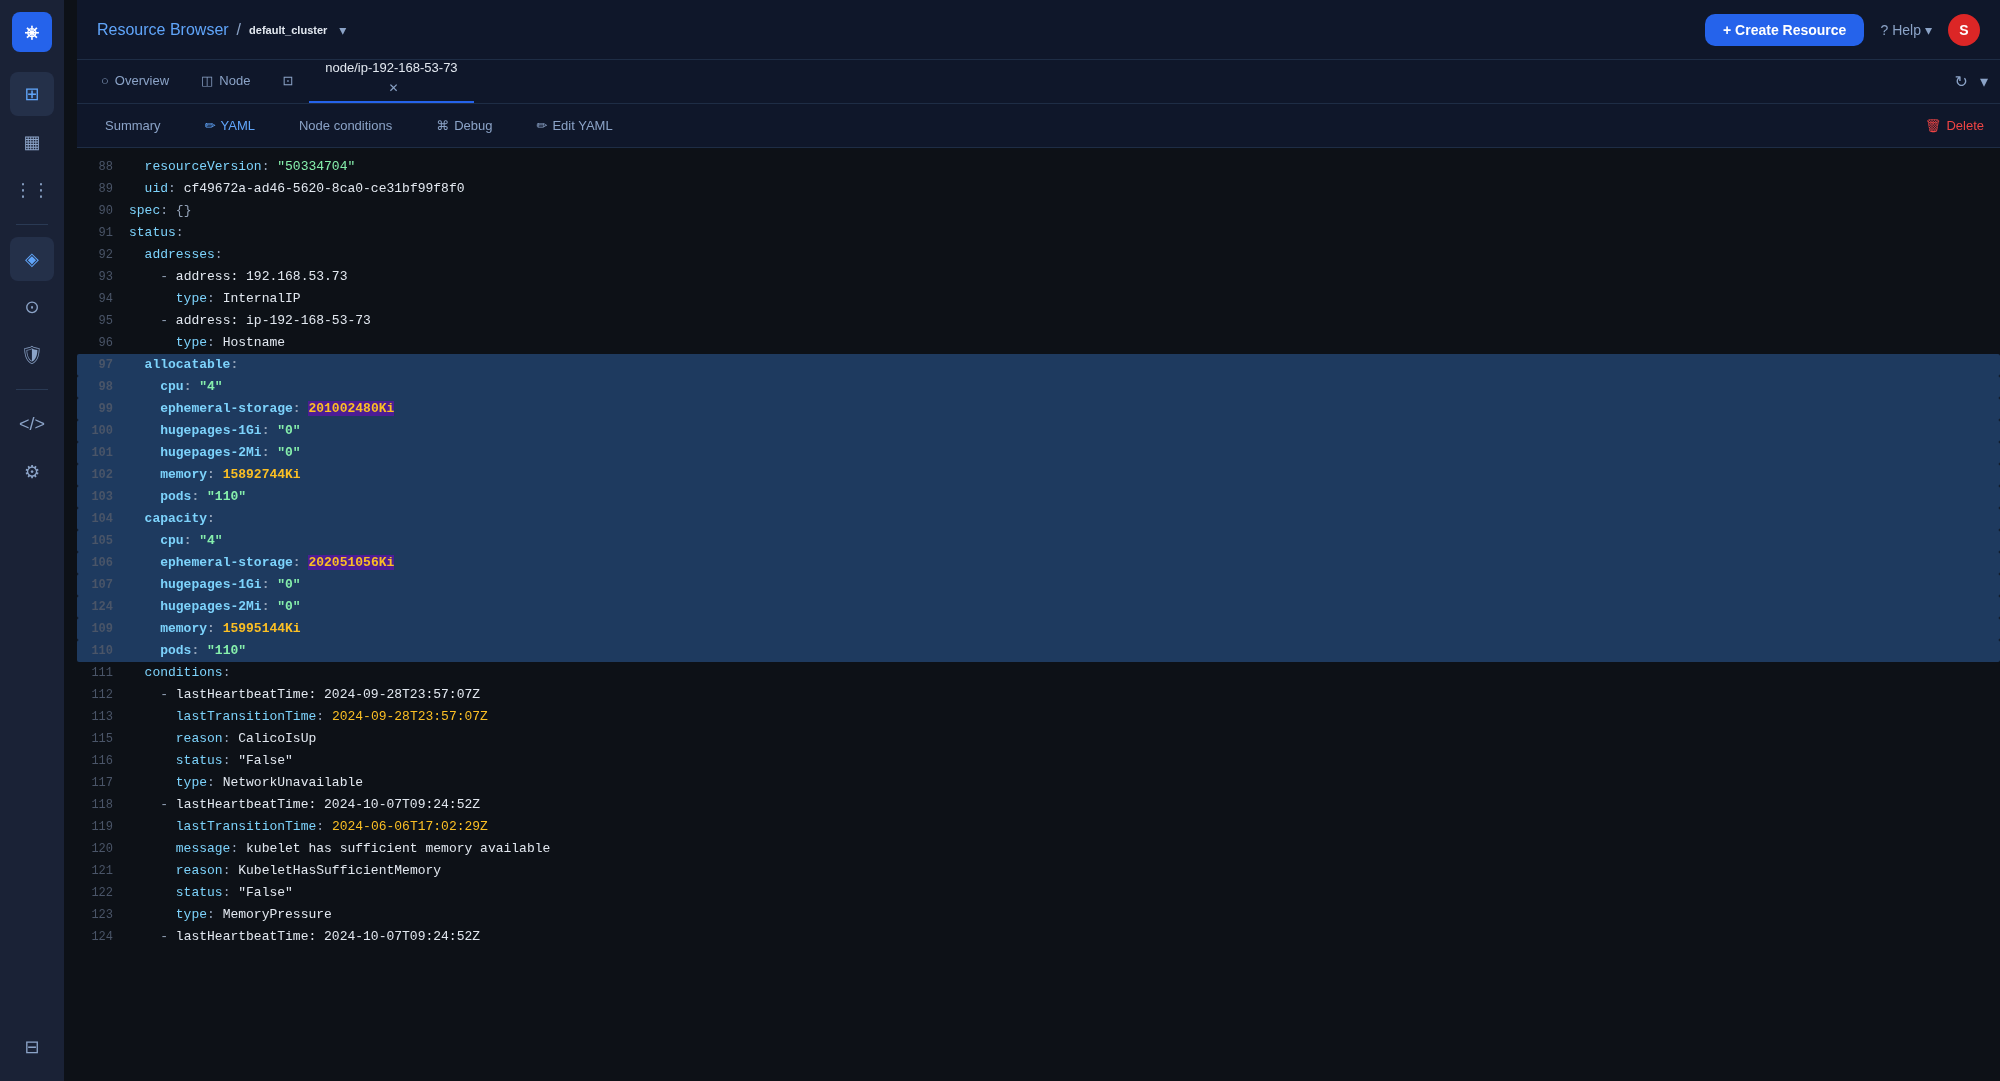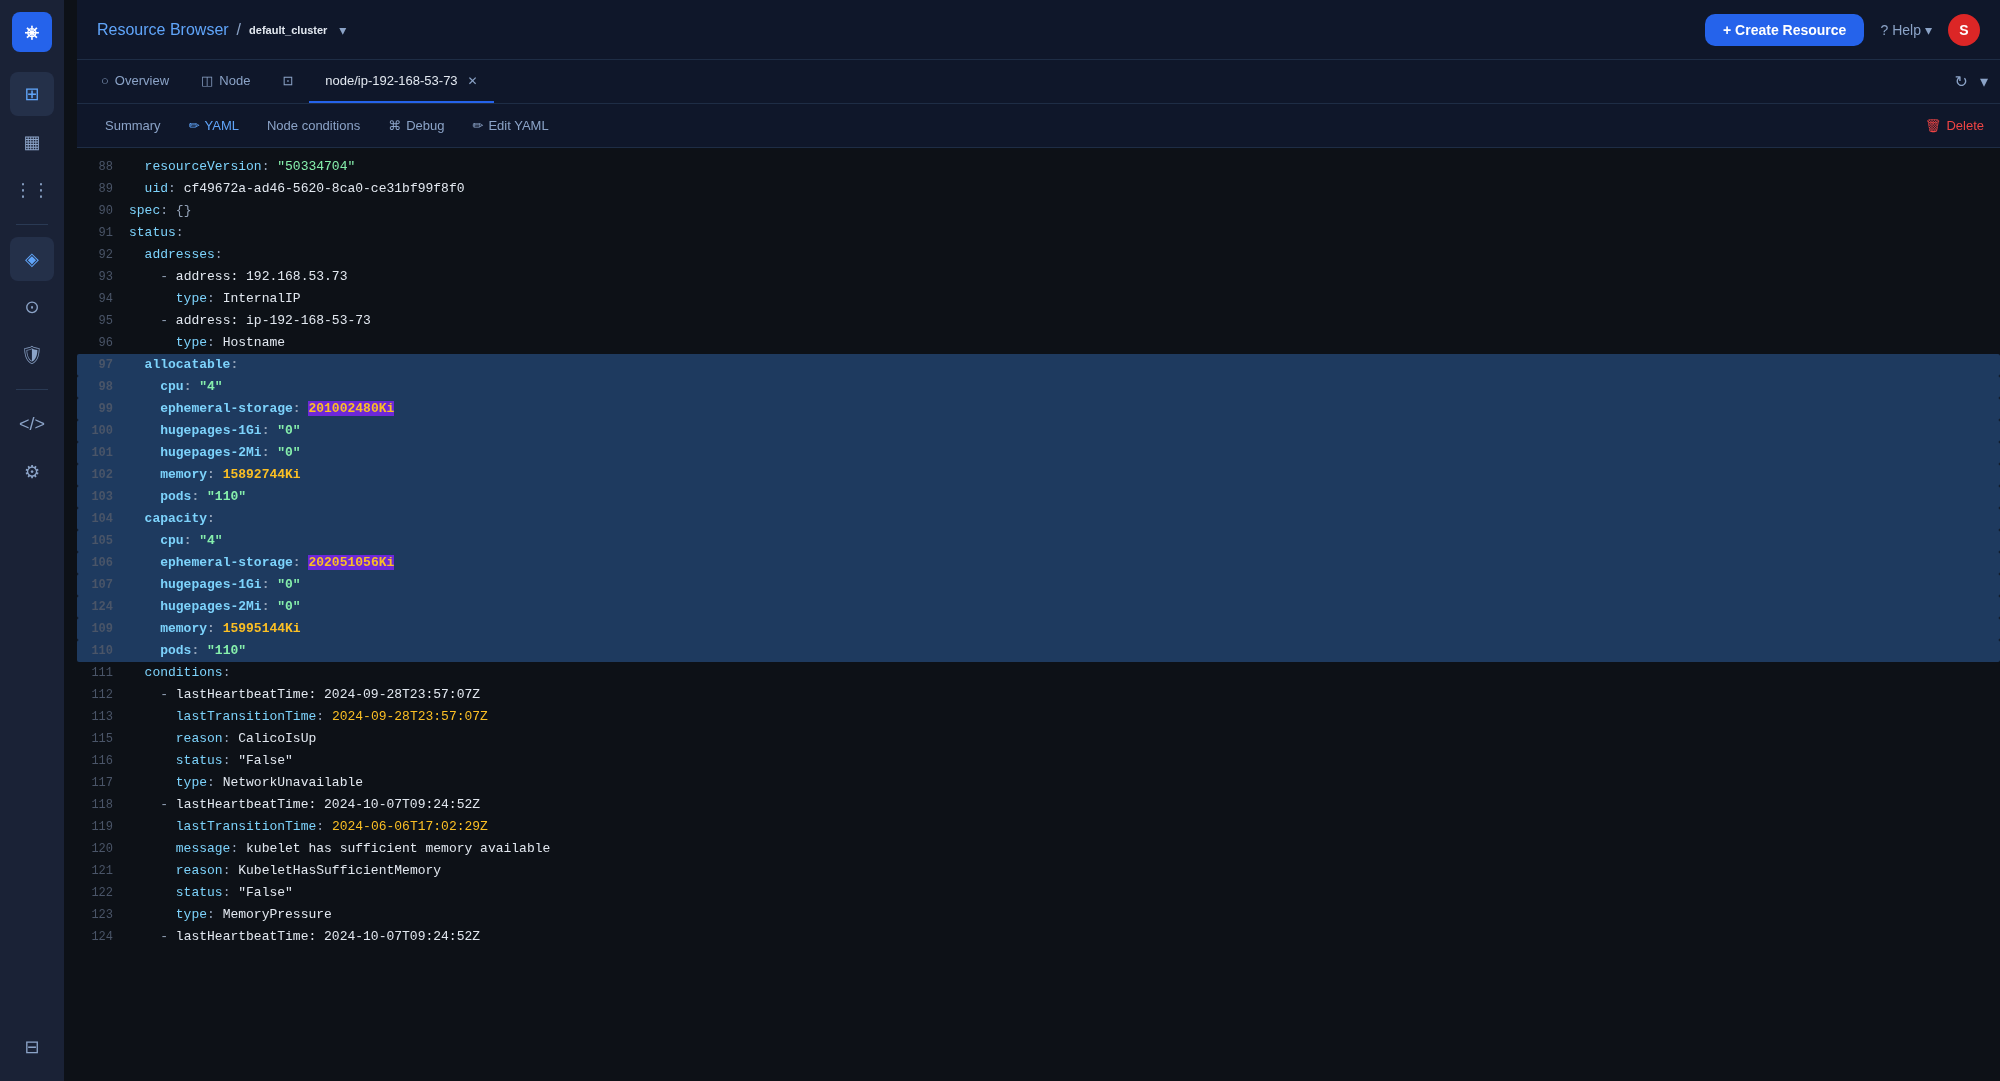--- a/index.html
+++ b/index.html
@@ -86,36 +86,36 @@
       padding-left: 8px;
     }
     .tab {
       display: flex; align-items: center; gap: 6px;
       padding: 0 16px;
       color: #8ba3c7; font-size: 13px;
       cursor: pointer;
       border-bottom: 2px solid transparent;
       white-space: nowrap;
     }
-    .tab.active { color: #e2e8f0; border-bottom-color: #2563eb; }
+    .tab.active { color: #e2e8f0; border-bottom-color: #2563eb; flex-direction: column; }
     .tab-close { color: #8ba3c7; margin-left: 4px; font-size: 12px; }
     .tab-actions { margin-left: auto; display: flex; align-items: center; padding-right: 8px; gap: 4px; }
     .tab-action-btn { background: none; border: none; color: #8ba3c7; font-size: 16px; cursor: pointer; padding: 4px; }
 
     
     .secondary-nav {
       height: 44px;
       background: #0f172a;
       border-bottom: 1px solid #1e2d45;
       display: flex; align-items: center;
       padding: 0 16px;
       gap: 4px;
       justify-content: space-between;
     }
-    .secondary-nav-left { display: flex; align-items: center; gap: 4px; }
+    .secondary-nav-left { display: flex; align-items: center; gap: 20px; }
     .nav-btn {
       background: none; border: none;
       color: #8ba3c7; font-size: 13px;
       cursor: pointer;
       padding: 6px 12px;
       border-radius: 4px;
       display: flex; align-items: center; gap: 5px;
     }
     .nav-btn.active-nav { color: #60a5fa; }
     .delete-btn { color: #ef4444; background: none; border: none; font-size: 13px; cursor: pointer; display: flex; align-items: center; gap: 5px; }
@@ -148,21 +148,21 @@
     
     .c-key { color: #7dd3fc; }
     .c-string { color: #86efac; }
     .c-val { color: #fbbf24; }
     .c-op { color: #94a3b8; }
     .c-dash { color: #94a3b8; }
     .c-white { color: #e2e8f0; }
 
     
     .sel-highlight { background: #1e3a5f; border-radius: 2px; font-weight: bold; }
-    .sel-inline { background: #6d28d9; }
+    .sel-inline { background: #4c1d95; }
 
     
     .editor::-webkit-scrollbar { width: 8px; }
     .editor::-webkit-scrollbar-track { background: #0d1117; }
     .editor::-webkit-scrollbar-thumb { background: #2a3a54; border-radius: 4px; }
   </style>
 </head>
 <body>
 
 <div class="sidebar">

